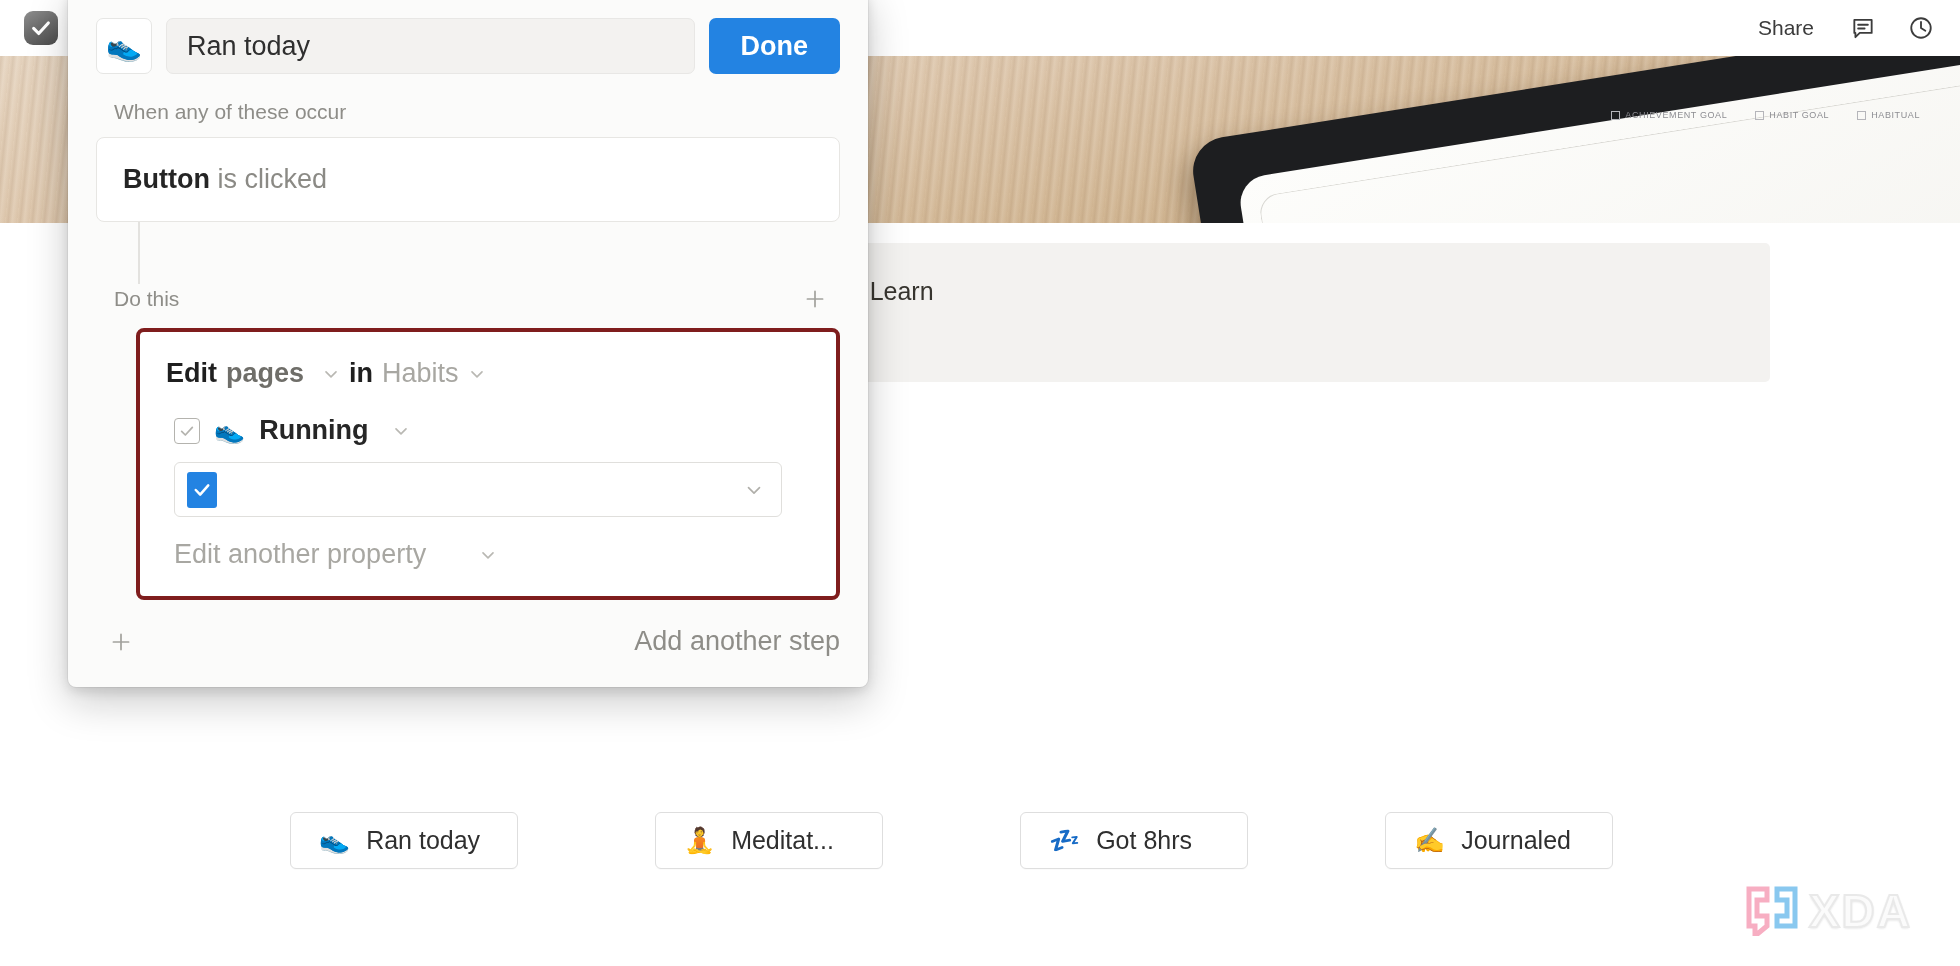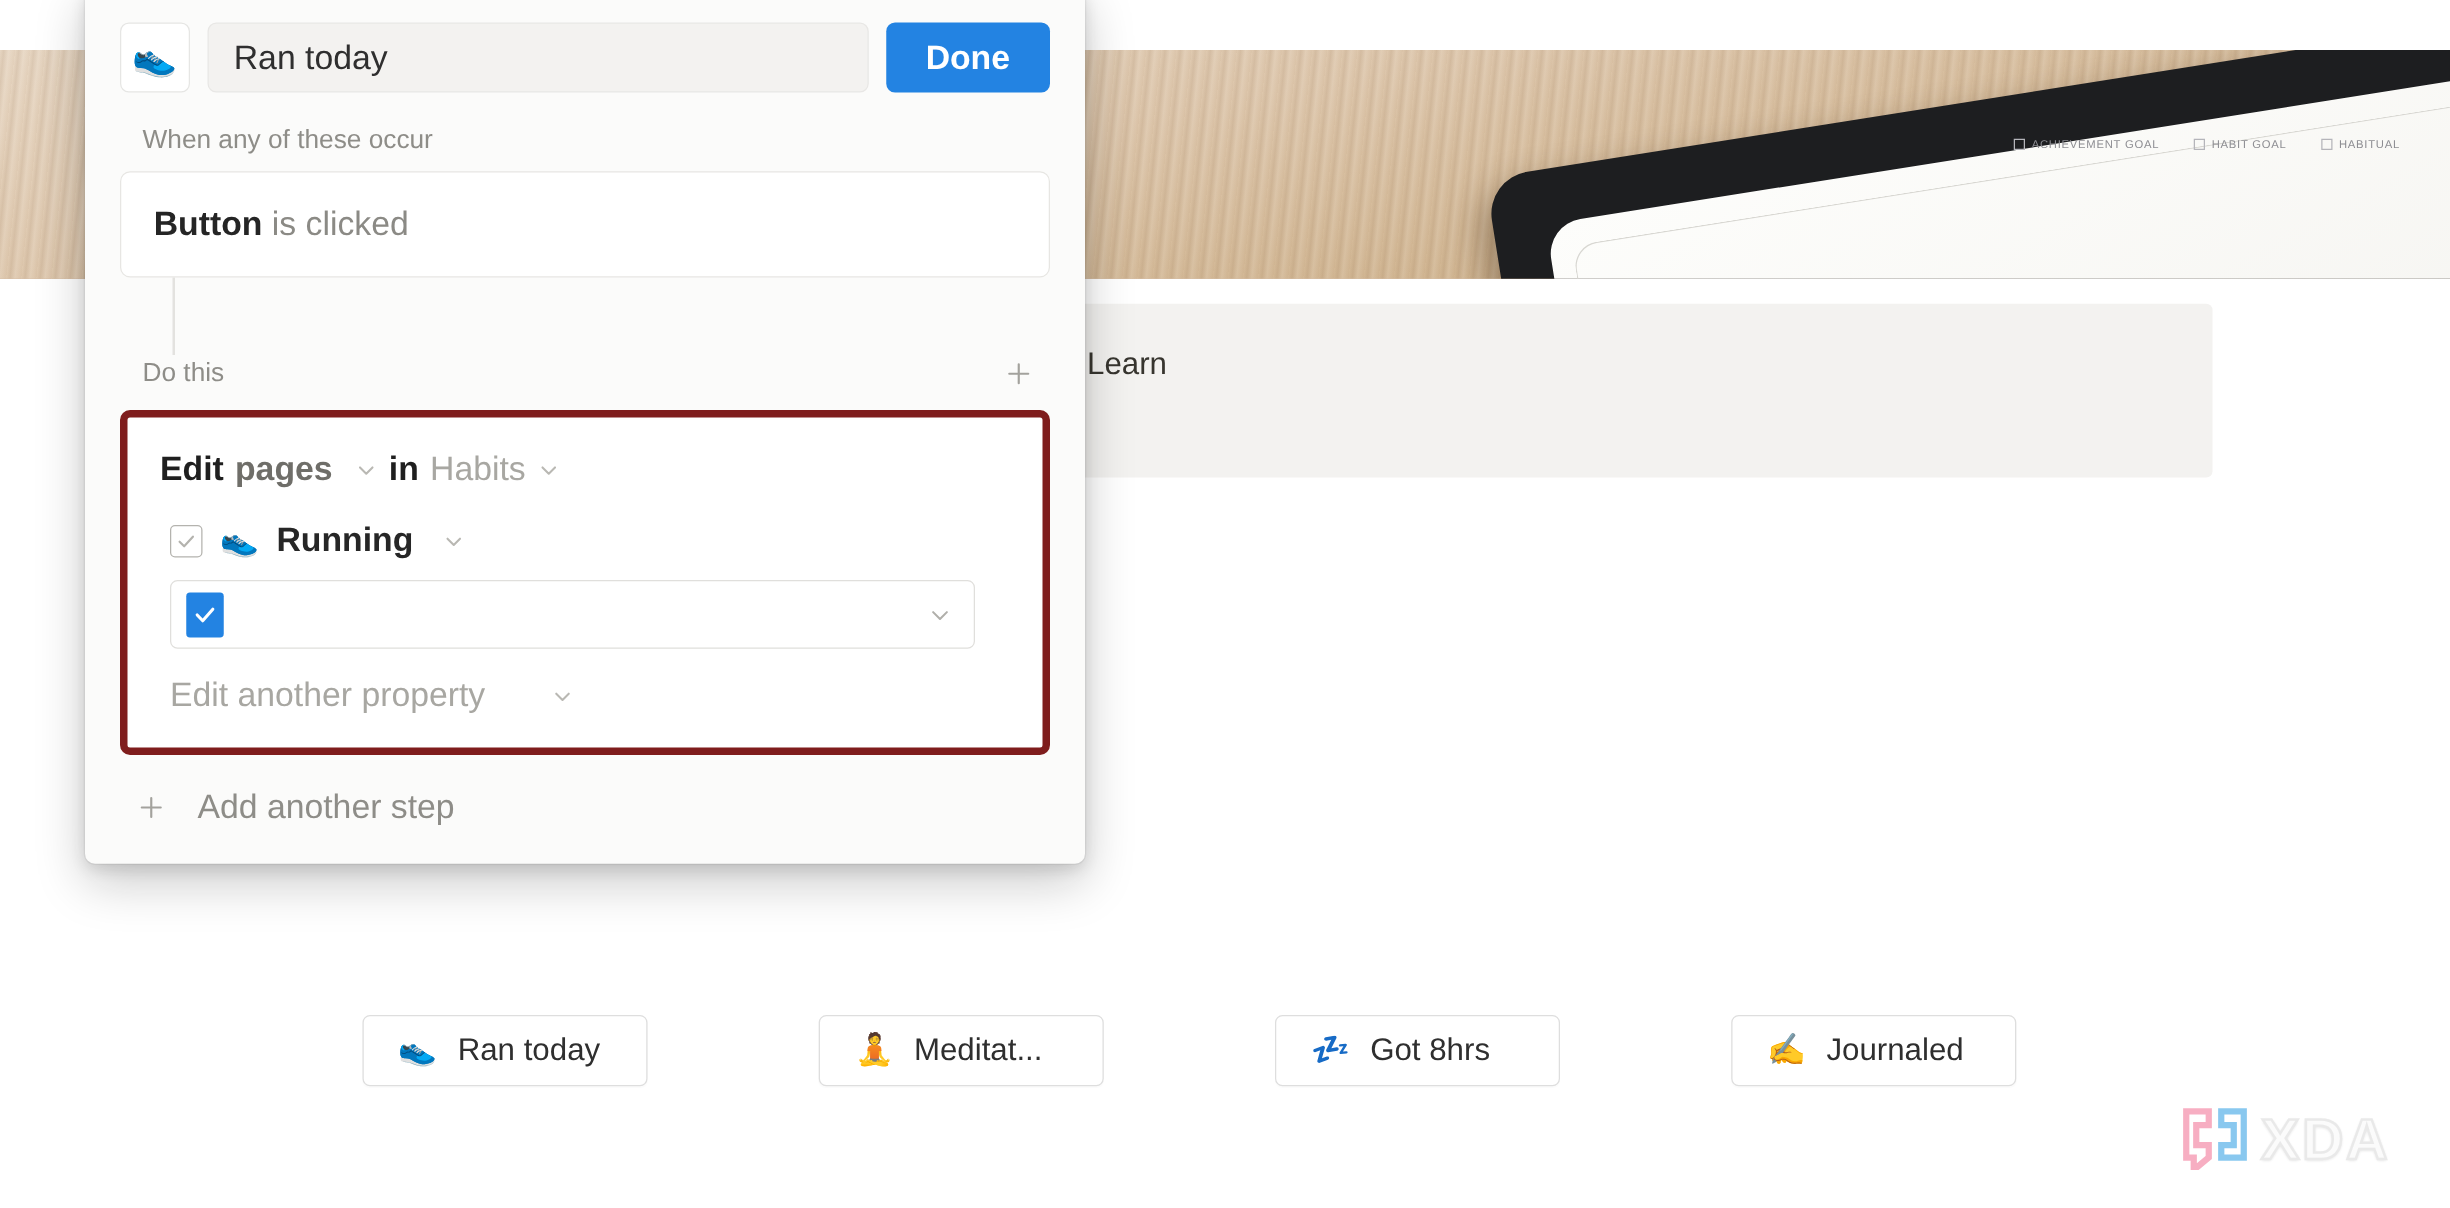--- a/index.html
+++ b/index.html
@@ -188,22 +188,23 @@
     padding: 26px 26px; font-size: 27px; color: #8b8a85;
     cursor: pointer;
   }
   .trigger-card b { color: #252525; font-weight: 700; }
 
   .connector {
     width: 2px; height: 62px; background: #e3e2df; margin-left: 42px;
   }
 
   .action-card {
-    background: #ffffff; border: 6px solid #7f1d1d; border-radius: 8px;
+    background: #ffffff; border: 4px solid #7f1d1d; border-radius: 8px;
     padding: 22px 26px 26px 26px;
+    margin-left: 40px;
   }
   .action-line {
     font-size: 27px; color: #b2b1ac; line-height: 1.45;
     display: flex; align-items: center; flex-wrap: wrap; gap: 0;
     margin-bottom: 14px; cursor: pointer;
   }
   .action-line .t-strong { color: #1f1f1f; font-weight: 600; }
   .action-line .t-mid { color: #6f6e69; font-weight: 600; }
   .action-line .t-dim { color: #a8a7a2; }
   .action-line .sp { width: 9px; display: inline-block; }
@@ -237,21 +238,21 @@
 
   .edit-another {
     display: flex; align-items: center;
     margin: 22px 0 0 8px;
     font-size: 27px; color: #a8a7a2; cursor: pointer; gap: 44px;
   }
 
   .add-step {
     display: flex; align-items: center; gap: 24px;
     margin: 26px 0 0 12px;
-    font-size: 27px; color: #8e8d88; cursor: pointer;
+    font-size: 27px; color: #8e8d88; cursor: pointer; justify-content: space-between;
   }
   .add-step .plus-ic { color: #a3a29d; display: flex; }
 </style>
 </head>
 <body>
 
 <div class="page">
 
   <div class="banner">
     <div class="banner-wood"></div>
@@ -271,20 +272,45 @@
         <div class="goal-sub2"></div>
       </div>
     </div>
     <div class="banner-boxes">
       <span class="banner-box"><i></i>ACHIEVEMENT GOAL</span>
       <span class="banner-box"><i></i>HABIT GOAL</span>
       <span class="banner-box"><i></i>HABITUAL</span>
     </div>
   </div>
 
+  <div class="topbar">
+    <div class="topbar-left">
+      <span class="app-icon">
+        <svg width="22" height="22" viewBox="0 0 24 24" fill="none">
+          <path d="M4 12.5 L9.5 18 L20 6.5" stroke="#fff" stroke-width="3.4" stroke-linecap="round" stroke-linejoin="round"></path>
+        </svg>
+      </span>
+      <span class="doc-title">Habit Tracker</span>
+    </div>
+    <div class="topbar-right">
+      <button class="share-btn">Share</button>
+      <span class="icon-btn">
+        <svg width="26" height="26" viewBox="0 0 24 24" fill="none" stroke="currentColor" stroke-width="1.7" stroke-linecap="round" stroke-linejoin="round">
+          <path d="M4 4.5h16v12H9l-4 4v-4H4z"></path>
+          <path d="M7.5 9h9M7.5 12.5h6"></path>
+        </svg>
+      </span>
+      <span class="icon-btn">
+        <svg width="26" height="26" viewBox="0 0 24 24" fill="none" stroke="currentColor" stroke-width="1.7" stroke-linecap="round" stroke-linejoin="round">
+          <circle cx="12" cy="12" r="9"></circle>
+          <path d="M12 6.5V12l4 2.5"></path>
+        </svg>
+      </span>
+    </div>
+  </div>
 
   <div class="callout">
     <span>automatically creates a new habit card everyday. Learn</span><br>
     <span>se templates </span><a href="#">here</a><span>.</span>
   </div>
 
   <div class="lead-text">off your habits as you go!</div>
 
   <div class="habit-row">
     <button class="habit-btn">

